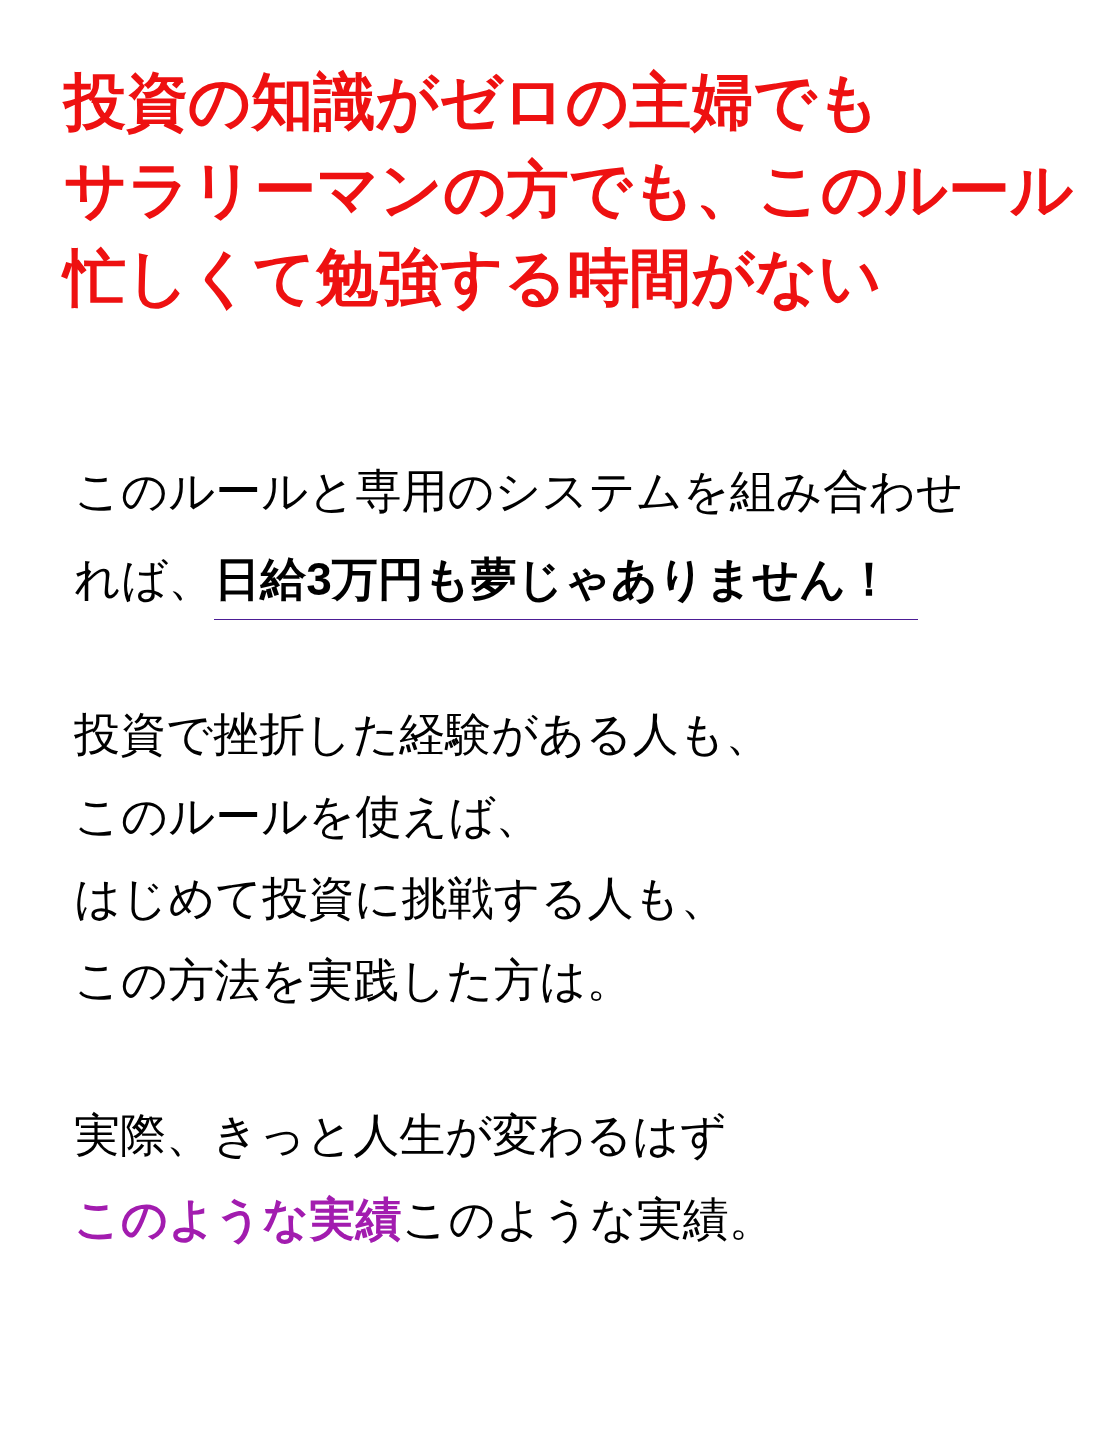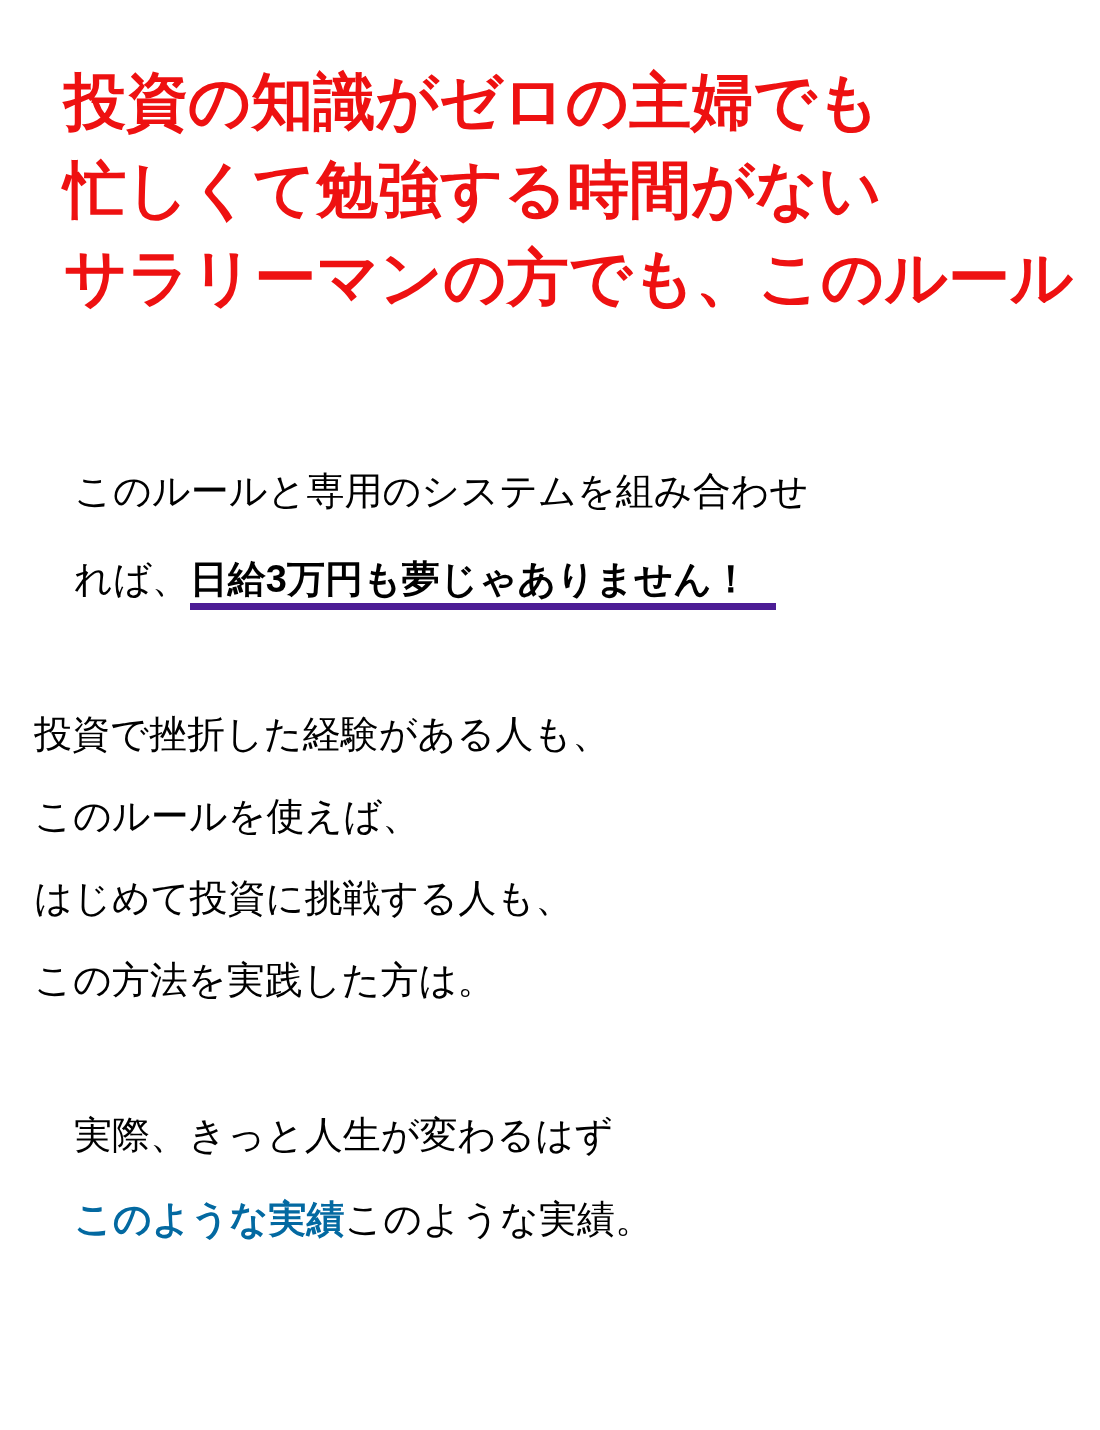--- a/index.html
+++ b/index.html
@@ -22,58 +22,58 @@
     font-weight: bold;
     color: #ee1111;
     letter-spacing: 0px;
     white-space: nowrap;
   }
   .headline .hl-line {
     display: block;
   }
   .body-par {
     color: #000000;
-    font-size: 38px;
+    font-size: 46px;
     white-space: nowrap;
   }
   .par-system {
     margin: 125px 0 0 74px;
     line-height: 88px;
   }
   .par-system .emphasis-underline {
     font-weight: bold;
-    border-bottom: 7px solid #4c1d95;
-    padding-bottom: 3px;
+    border-bottom: 1px solid #4c1d95;
+    padding-bottom: 14px;
     padding-right: 26px;
   }
   .par-experience {
-    margin: 70px 0 0 34px;
+    margin: 70px 0 0 74px;
     line-height: 82px;
   }
   .par-experience .line {
     display: block;
   }
   .par-results {
     margin: 72px 0 0 74px;
     line-height: 84px;
   }
   .par-results .emphasis-red {
-    color: #0369a1;
+    color: #a21caf;
     font-weight: bold;
   }
 </style>
 </head>
 <body>
 
 <div class="page">
 
   <div class="headline">
     <span class="hl-line">投資の知識がゼロの主婦でも</span>
+    <span class="hl-line">サラリーマンの方でも、このルール</span>
     <span class="hl-line">忙しくて勉強する時間がない</span>
-    <span class="hl-line">サラリーマンの方でも、このルール</span>
   </div>
 
   <div class="body-par par-system">
     <span class="line">このルールと専用のシステムを組み合わせ</span><br>
     <span>れば、</span><span class="emphasis-underline">日給3万円も夢じゃありません！</span>
   </div>
 
   <div class="body-par par-experience">
     <span class="line">投資で挫折した経験がある人も、</span>
     <span class="line">このルールを使えば、</span>

